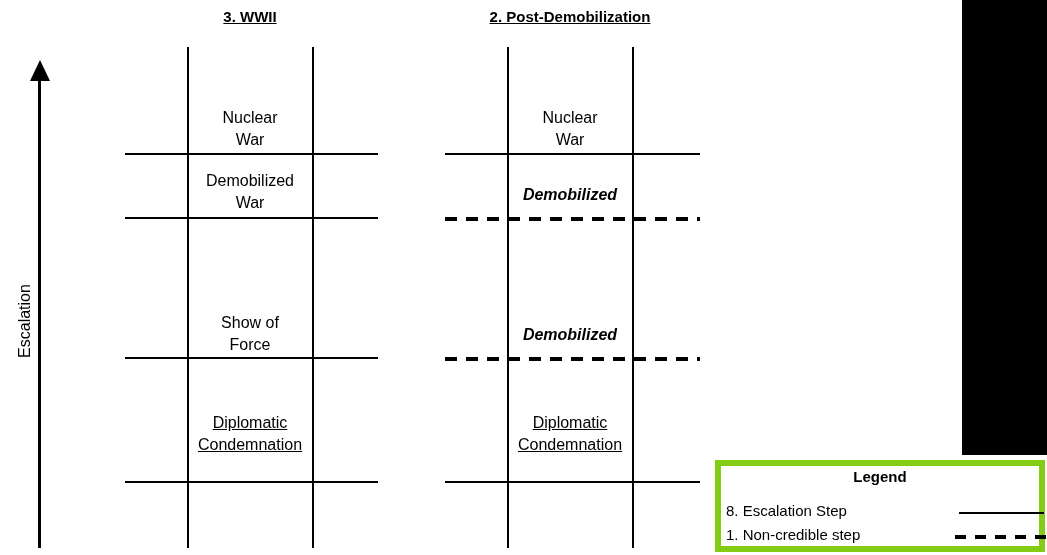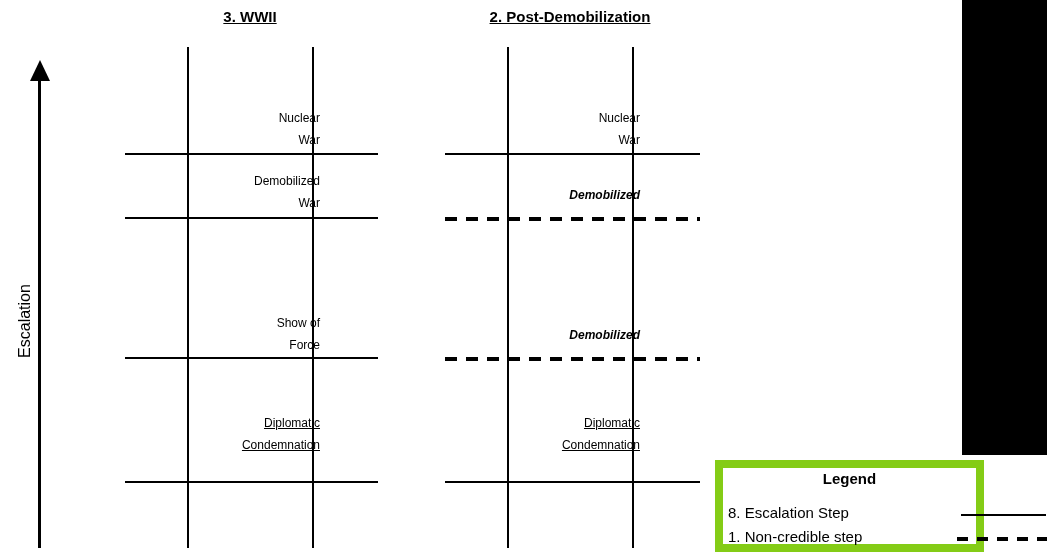--- a/index.html
+++ b/index.html
@@ -56,43 +56,43 @@
   .l1-rung { left: 125px; width: 253px; }
   .l2-rung { left: 445px; width: 255px; }
   .rung-1 { top: 153px; }
   .rung-2 { top: 217px; }
   .rung-3 { top: 357px; }
   .rung-4 { top: 481px; }
 
   
   .level-label {
     position: absolute; width: 140px;
-    font-size: 12px; line-height: 22px;
-    text-align: right; white-space: pre-line;
+    font-size: 16px; line-height: 22px;
+    text-align: center; white-space: pre-line;
   }
   .l1-label { left: 180px; }
   .l2-label { left: 500px; }
   .lab-nuclear  { top: 107px; }
   .lab-conv     { top: 170px; }
   .lab-show     { top: 312px; }
   .lab-diplo    { top: 412px; text-decoration: underline; }
   .lab-demob-1  { top: 184px; }
   .lab-demob-2  { top: 324px; }
   .demob { font-weight: bold; font-style: italic; }
 
   
   .redacted {
     position: absolute; left: 962px; top: 0; width: 85px; height: 455px;
     background: #000000;
   }
 
   
   .legend {
-    position: absolute; left: 715px; top: 460px; width: 269px; height: 92px;
-    border: 8px solid #84cc16; box-sizing: border-box; background: #fff;
+    position: absolute; left: 715px; top: 460px; width: 330px; height: 92px;
+    border: 6px solid #84cc16; box-sizing: border-box; background: #fff;
   }
   .legend-title {
     position: absolute; left: 0; right: 0; top: 2px;
     text-align: center; font-size: 15px; font-weight: bold;
   }
   .legend-label { position: absolute; left: 5px; font-size: 15px; }
   .legend-label-1 { top: 36px; }
   .legend-label-2 { top: 60px; }
   .legend-solid  { left: 238px; top: 46px; width: 85px; }
   .legend-dashed {

